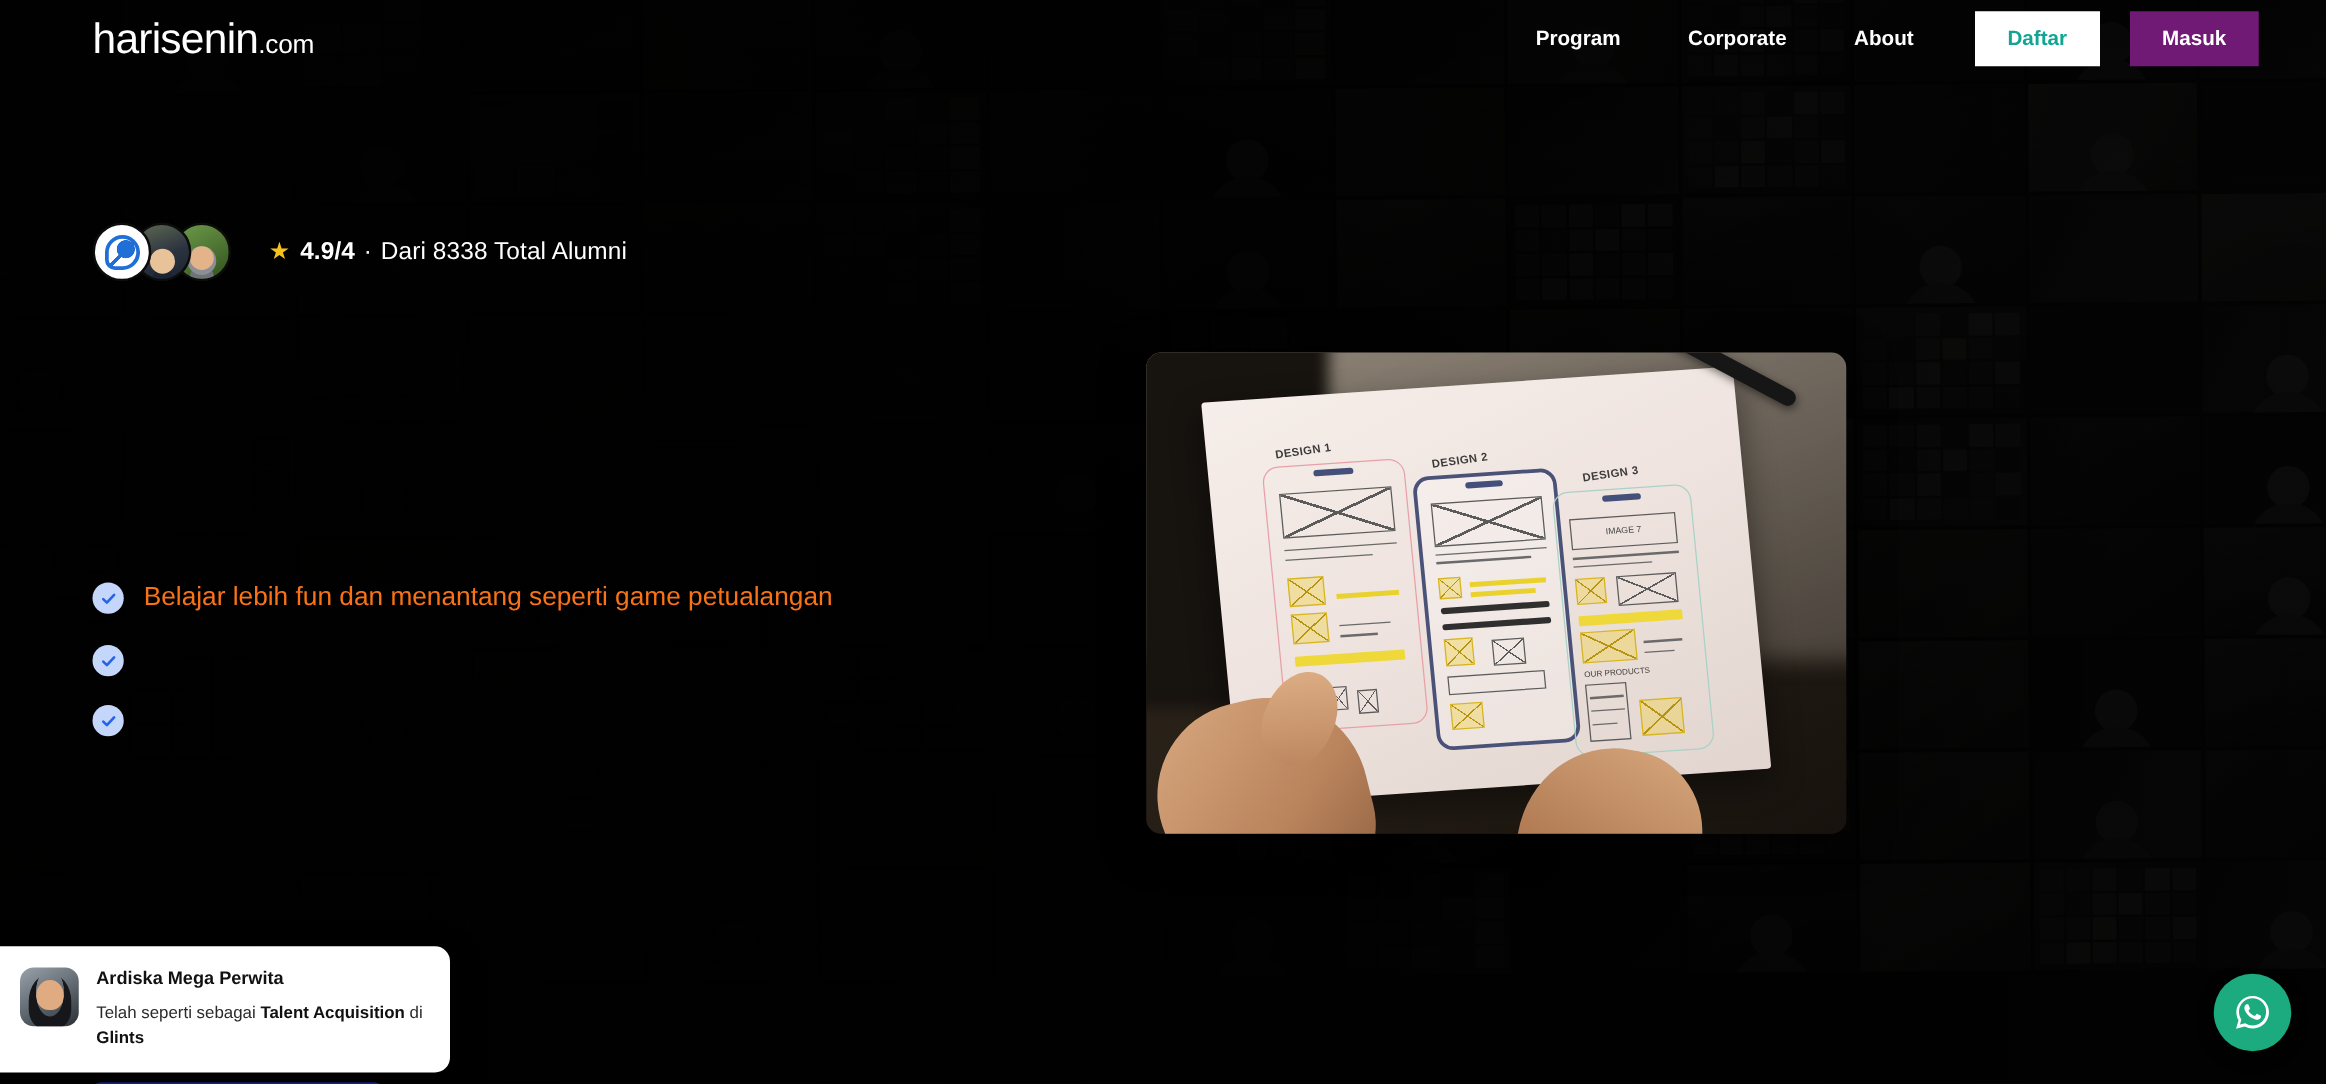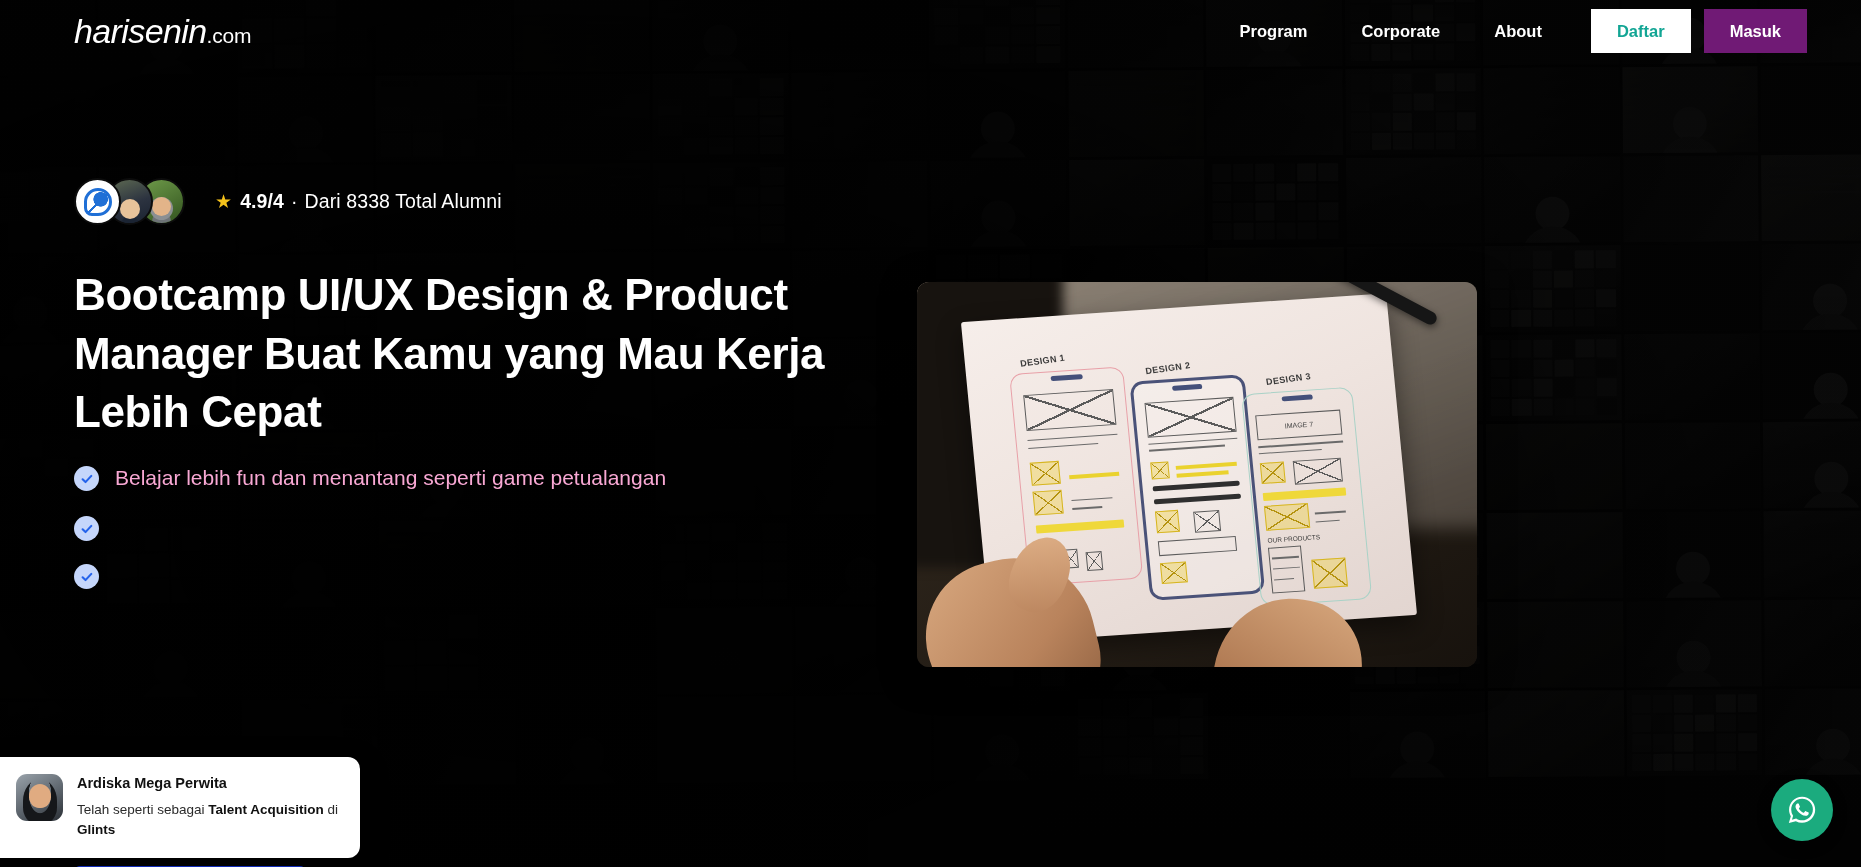--- a/index.html
+++ b/index.html
@@ -57,28 +57,28 @@
 
   
   #site-header {
     position:absolute; top:0; left:0; right:0; height:62px;
     display:flex; align-items:center; z-index:30;
   }
   #brand-logo {
     margin-left:74px; display:flex; align-items:baseline;
     color:#fff; text-decoration:none; user-select:none;
   }
-  #brand-logo .w1 { font-size:34px; font-weight:300; letter-spacing:-0.6px; line-height:1;font-style:italic; }
+  #brand-logo .w1 { font-size:34px; font-weight:300; letter-spacing:-0.6px; line-height:1; }
   #brand-logo .w2 { font-size:21px; font-weight:400; letter-spacing:-0.2px; }
   #main-nav { margin-left:auto; display:flex; align-items:center; gap:0; }
   .nav-link {
     color:#fff; font-size:16.5px; font-weight:600; text-decoration:none;
     padding:0 27px; line-height:1; white-space:nowrap;
   }
-  #auth-buttons { display:flex; align-items:center; gap:13px; margin-left:22px; margin-right:54px; }
+  #auth-buttons { display:flex; align-items:center; gap:24px; margin-left:22px; margin-right:54px; }
   .btn-auth {
     font-size:16.5px; font-weight:700; line-height:1;
     padding:14px 26px; border:none; cursor:pointer; white-space:nowrap;
     font-family:"Liberation Sans", sans-serif;
   }
   #register-button { background:#fff; color:#12a594; }
   #login-button { background:#701a75; color:#fff; }
 
   
   #hero { position:absolute; inset:0; z-index:20; }
@@ -126,21 +126,21 @@
   }
 
   #benefit-list { position:absolute; left:74px; top:462px; width:790px; }
   .benefit-item { display:flex; align-items:flex-start; margin-bottom:19px; }
   .check-icon {
     flex:0 0 auto; width:25px; height:25px; border-radius:50%;
     background:#c5d6fb; margin-right:16px; margin-top:4px;
     display:flex; align-items:center; justify-content:center;
   }
   .check-icon svg { display:block; }
-  .benefit-text { font-size:21px; line-height:1.48; color:#f9a8d4; font-weight:400; }
+  .benefit-text { font-size:21px; line-height:1.48; color:#f97316; font-weight:400; }
 
   #hero-image-card {
     position:absolute; left:917px; top:282px; width:560px; height:385px;
     border-radius:12px; overflow:hidden; background:#1b1713;
     box-shadow:0 8px 34px rgba(0,0,0,.55);
   }
   
   #photo-desk { position:absolute; inset:0; background:linear-gradient(150deg,#4a3c2c 0%,#2b231a 38%,#17120d 100%); }
   #photo-blurbg { position:absolute; left:-4%; top:-6%; width:112%; height:70%;
     background:linear-gradient(160deg,#cfc6bb 0%,#b6ada2 40%,#6b6259 100%); filter:blur(9px); opacity:.55; }
@@ -1126,21 +1126,20 @@
       <div class="avatar-chip a3"></div>
     </div>
     <div id="rating-line">
       <span id="rating-star">★</span>
       <span id="rating-value">4.9/4</span>
       <span id="rating-sep">·</span>
       <span id="rating-alumni">Dari 8338 Total Alumni</span>
     </div>
   </div>
 
-  <h1 id="hero-title">Bootcamp UI/UX Design &amp; Product Manager Buat Kamu yang Mau Kerja Lebih Cepat</h1>
 
   <ul id="benefit-list">
     <li class="benefit-item">
       <span class="check-icon">
         <svg width="14" height="14" viewBox="0 0 14 14">
             <path d="M2.6 7.3 L5.5 10.1 L11.3 3.9" fill="none" stroke="#2563eb" stroke-width="2.1" stroke-linecap="round" stroke-linejoin="round"></path>
           </svg>
       </span>
       <span class="benefit-text">Belajar lebih fun dan menantang seperti game petualangan</span>
     </li>

